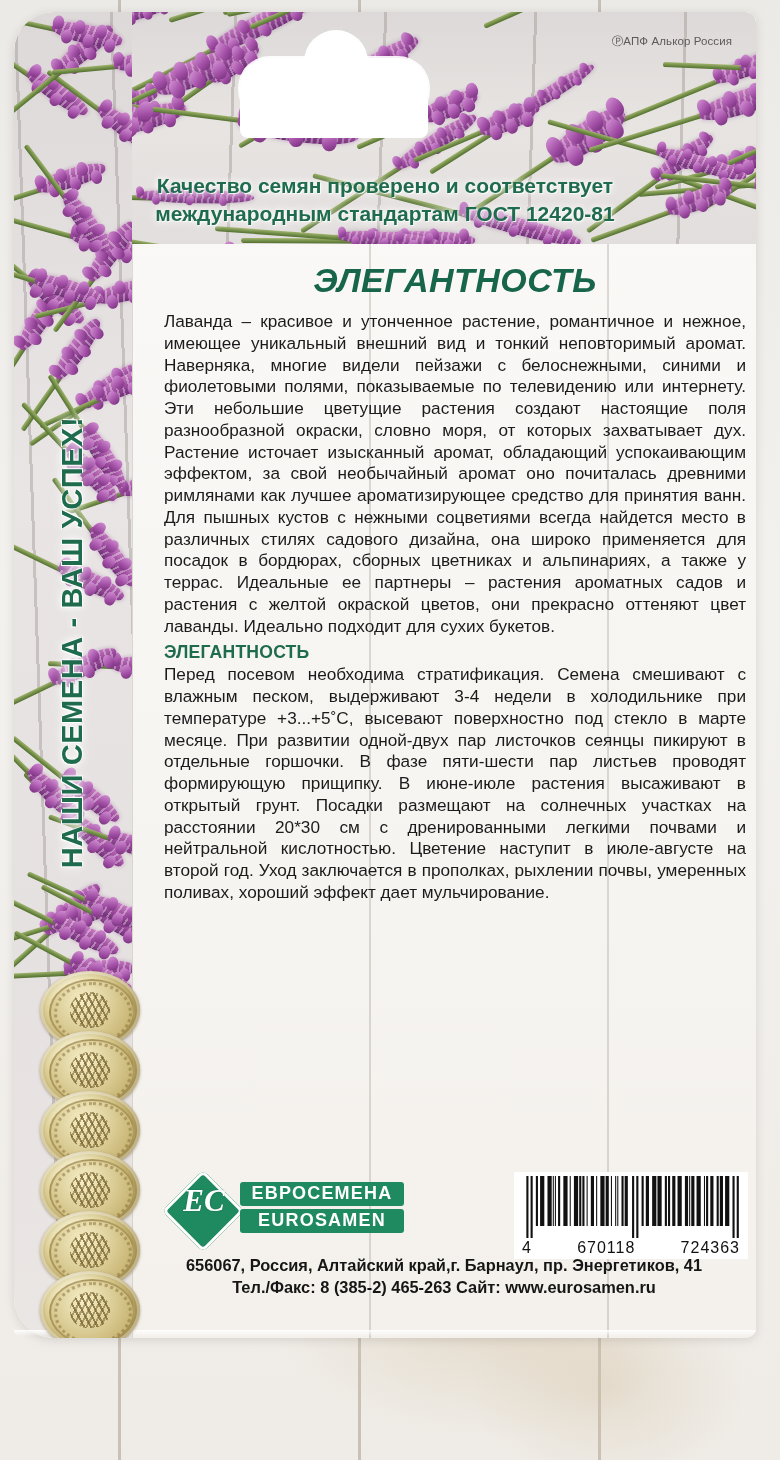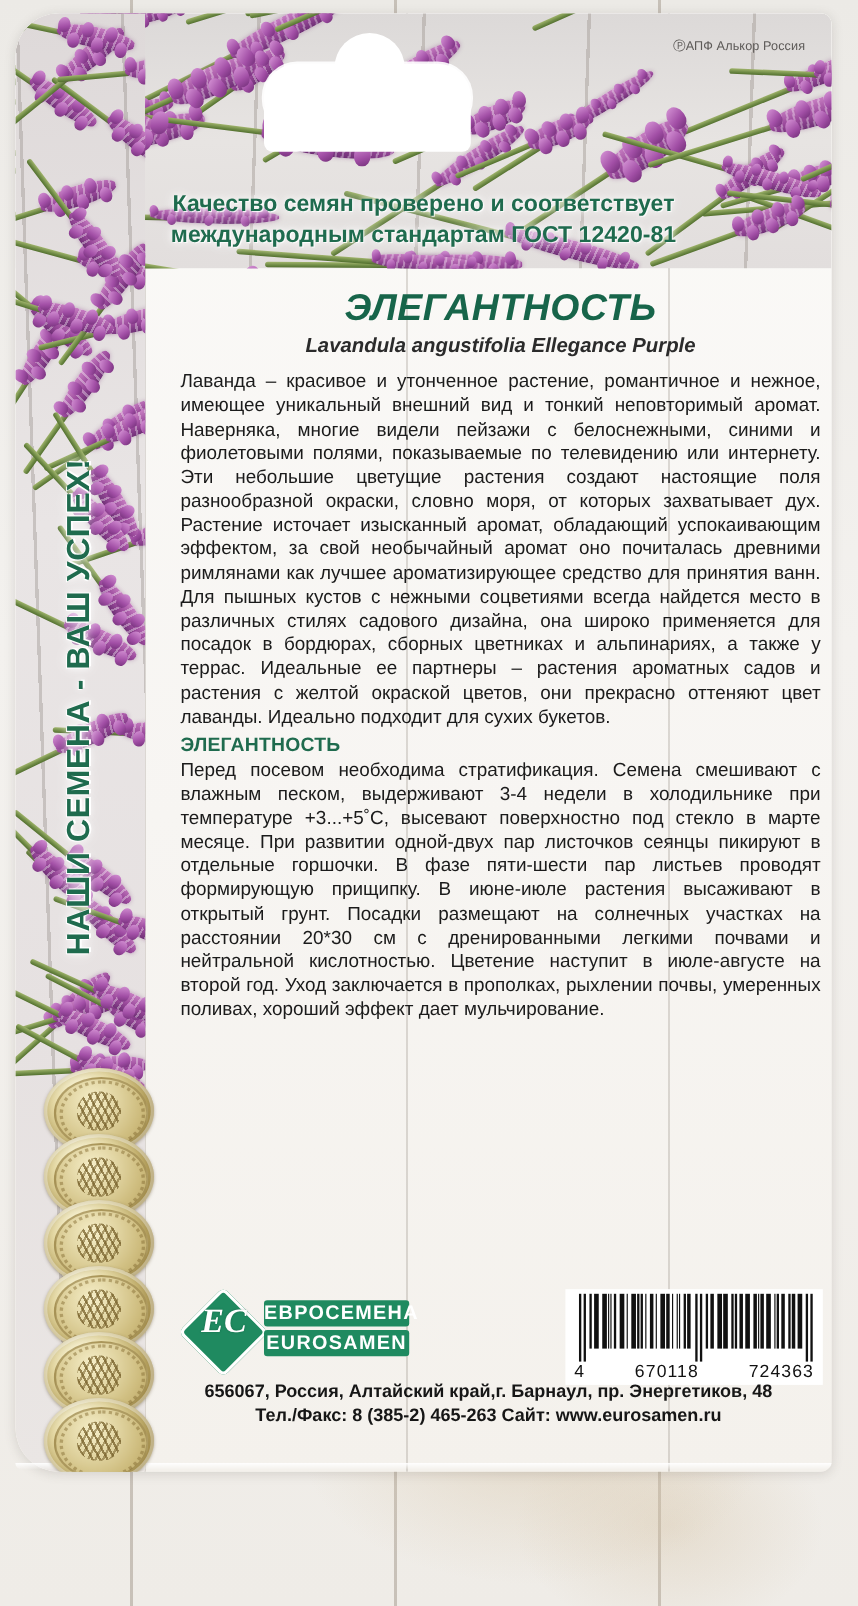--- a/index.html
+++ b/index.html
@@ -211,24 +211,24 @@
     position:absolute;left:42px;top:8px;width:212px;height:62px;
   }
   #logo .diamond{
     position:absolute;left:0;top:2px;width:58px;height:58px;
     background:#1f8a60;transform:rotate(45deg);border-radius:6px;
     box-shadow:inset 0 0 0 3px #ffffff;
   }
   #logo .mono{
     position:absolute;left:9px;top:8px;width:42px;height:46px;
     color:#ffffff;font-family:"Liberation Serif",serif;font-style:italic;
-    font-weight:bold;font-size:31px;line-height:.85;
+    font-weight:bold;font-size:31px;line-height:.85;text-align:center;
     text-shadow:0 0 2px rgba(0,0,0,.25);
   }
-  #logo .words{position:absolute;left:66px;top:2px;width:132px;}
+  #logo .words{position:absolute;left:66px;top:2px;width:164px;}
   #logo .w1,#logo .w2{
     background:#1f8a60;color:#ffffff;font-weight:bold;
     text-align:center;letter-spacing:1.2px;border-radius:3px;
   }
   #logo .w1{font-size:18px;padding:1px 0 2px;}
   #logo .w2{font-size:18px;padding:1px 0 2px;margin-top:3px;}
 
   #barcode{
     position:absolute;right:8px;top:0px;width:222px;
     background:#ffffff;padding:4px 6px 2px;
@@ -964,21 +964,20 @@
         <div class="disc"></div>
         <div class="rim"></div>
         <div class="arc"></div>
         <div class="sheaf"></div>
       </div>
     </div>
 
   <div id="content">
     <div id="title-block">
       <div id="variety">ЭЛЕГАНТНОСТЬ</div>
-      <div id="latin">Lavandula angustifolia Ellegance Purple</div>
     </div>
 
     <div class="body-text">Лаванда – красивое и утонченное растение, романтичное и нежное, имеющее уникальный внешний вид и тонкий неповторимый аромат. Наверняка, многие видели пейзажи с белоснежными, синими и фиолетовыми полями, показываемые по телевидению или интернету. Эти небольшие цветущие растения создают настоящие поля разнообразной окраски, словно моря, от которых захватывает дух. Растение источает изысканный аромат, обладающий успокаивающим эффектом,  за свой необычайный аромат оно почиталась древними римлянами как лучшее ароматизирующее средство для принятия ванн. Для пышных кустов с нежными соцветиями всегда найдется место в различных стилях садового дизайна, она широко применяется для посадок  в бордюрах, сборных цветниках и альпинариях, а также у террас. Идеальные ее партнеры – растения ароматных садов и растения с желтой окраской цветов, они прекрасно  оттеняют цвет лаванды. Идеально подходит для сухих букетов.</div>
 
     <div id="agro-heading">ЭЛЕГАНТНОСТЬ</div>
     <div class="body-text agro">Перед посевом необходима стратификация. Семена смешивают с влажным песком, выдерживают 3-4 недели в холодильнике при температуре +3...+5˚С, высевают поверхностно под стекло в марте месяце. При развитии одной-двух пар листочков сеянцы пикируют в отдельные горшочки. В фазе пяти-шести пар листьев проводят формирующую прищипку. В июне-июле растения высаживают в открытый грунт. Посадки размещают на солнечных участках на расстоянии 20*30 см с дренированными легкими почвами и нейтральной кислотностью. Цветение наступит в июле-августе на второй год. Уход заключается в прополках, рыхлении почвы, умеренных поливах, хороший эффект дает мульчирование.</div>
   </div>
 
   <div id="footer">
 
@@ -1043,20 +1042,20 @@
           </g>
       </svg>
       <div class="digits">
         <span>4</span>
         <span>670118</span>
         <span>724363</span>
       </div>
     </div>
 
     <div id="address">
-      <div>656067, Россия, Алтайский край,г. Барнаул, пр. Энергетиков, 48</div>
+      <div>656067, Россия, Алтайский край,г. Барнаул, пр. Энергетиков, 41</div>
       <div>Тел./Факс: 8 (385-2) 465-263  Сайт: www.eurosamen.ru</div>
     </div>
   </div>
 
 </div>
 
 <div id="fold"></div>
 
 </body></html>

